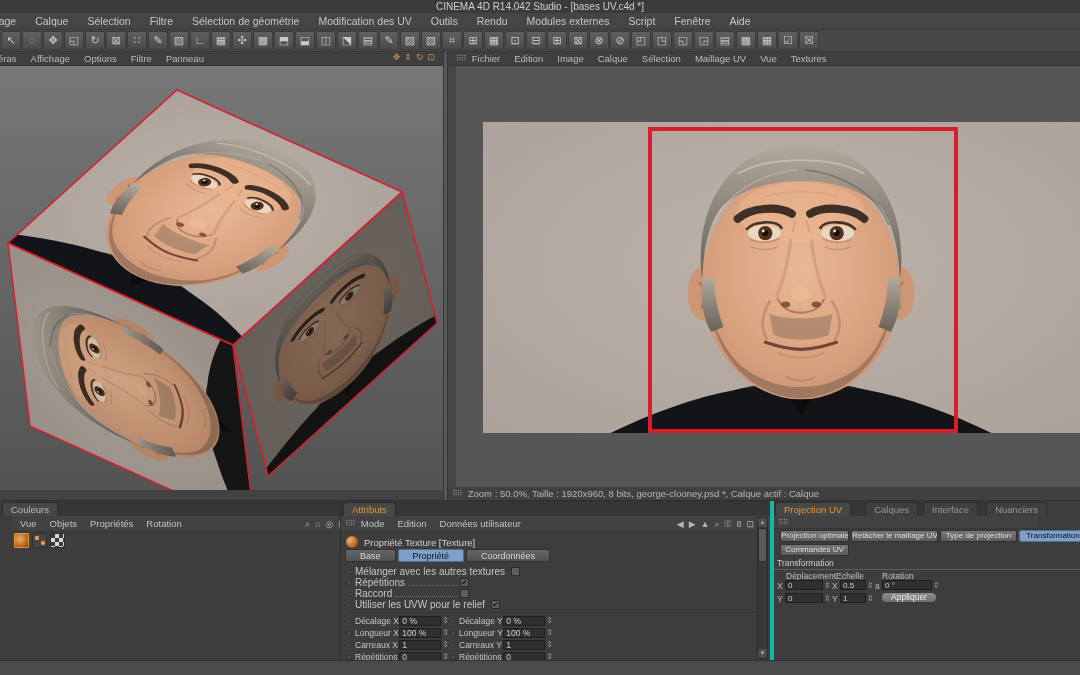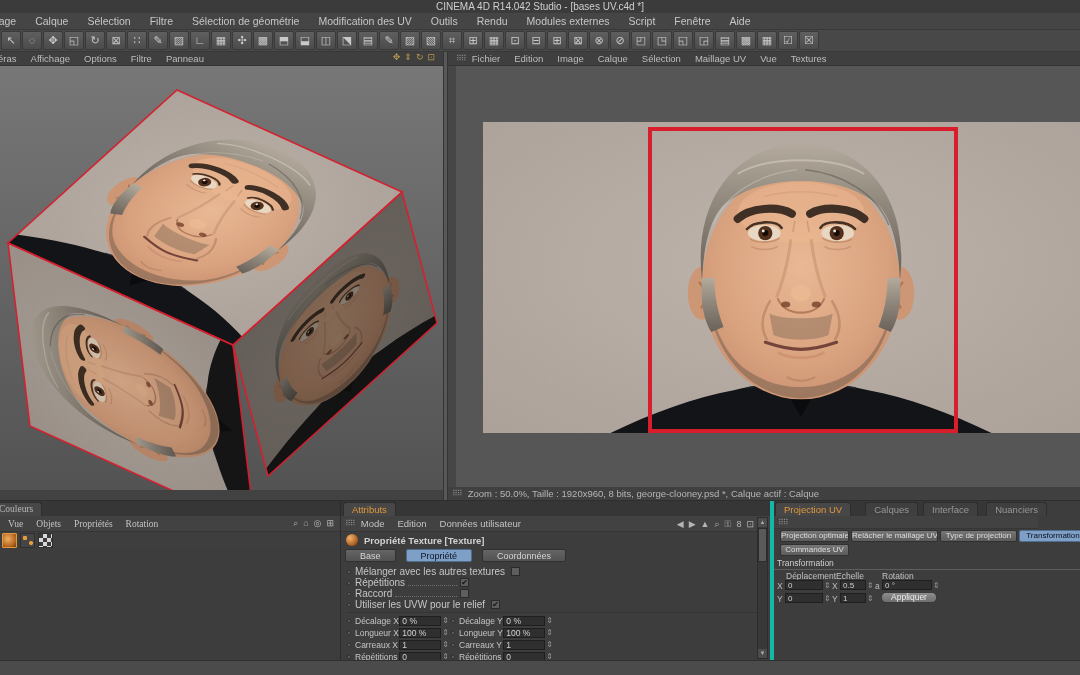--- a/index.html
+++ b/index.html
@@ -56,36 +56,36 @@
   .ptab { position:absolute; top:1px; height:14px; background:#474747; border:1px solid #2e2e2e;
     border-bottom:none; border-radius:3px 3px 0 0; font-size:9.5px; line-height:13px;
     padding:0 8px; color:#b8b8b8; white-space:nowrap; cursor:pointer; }
   .ptab[data-hot="true"] { color:var(--orange); }
   .ptab.dim { background:#3f3f3f; color:#969696; }
   .pmenu { height:16px; background:#424242; border-bottom:1px solid #363636;
     display:flex; align-items:center; font-size:9.5px; color:#c3c3c3; }
   .pmenu .mitem { margin-right:13px; white-space:nowrap; }
   .mico { font-size:9px; color:#b5b5b5; margin-left:5px; cursor:pointer; }
 
-  #panelL { left:0; top:0; width:340px; height:160px; position:absolute;font-family:Liberation Serif, serif; }
+  #panelL { left:12px; top:0; width:340px; height:160px; position:absolute; }
   #matrow { height:17px; background:#3e3e3e; display:flex; align-items:center; padding-left:2px; gap:3px; }
   .matico { width:15px; height:15px; border:1px solid #2e2e2e; background:#4c4c4c; cursor:pointer; }
   .matico[data-kind="sphere"] { border-color:var(--orange);
     background:radial-gradient(circle at 5px 5px, #f0b060, #b05f1d 70%, #6b3a12); border-radius:1px; }
   .matico[data-kind="dots"] { background:
     radial-gradient(circle at 4px 4px, #e89a3c 2px, transparent 2.5px),
     radial-gradient(circle at 10px 9px, #e89a3c 1.8px, transparent 2.3px) #454545; }
   .matico[data-kind="checker"] { background:
     repeating-conic-gradient(#d8d8d8 0% 25%, #3a3a3a 0% 50%) 0 0/8px 8px; }
 
   #panelA { left:340px; top:0; width:430px; height:160px; position:absolute; border-left:1px solid #2c2c2c; }
-  #attr-head { height:16px; display:flex; align-items:center; font-size:9.5px; color:#d2d2d2; background:#3d3d3d;font-weight:bold; }
+  #attr-head { height:16px; display:flex; align-items:flex-end; font-size:9.5px; color:#d2d2d2; background:#3d3d3d; }
   #attr-sphere { width:12px; height:12px; border-radius:6px; margin:0 6px 0 5px;
     background:radial-gradient(circle at 4px 4px,#f2b269,#a85a1e 70%,#5f330f); }
-  #attr-tabs { height:14px; display:flex; gap:10px; padding-left:4px; margin-top:1px; }
+  #attr-tabs { height:14px; display:flex; gap:2px; padding-left:4px; margin-top:1px; }
   .atab { height:13px; padding:0 14px; font-size:9px; line-height:12px; color:#d5d5d5;
     background:linear-gradient(#656565,#525252); border:1px solid #303030; border-radius:2px; cursor:pointer; }
   .atab[data-active="true"] { background:var(--blue); color:#0d1624; border-color:#4f6d8d; }
   #cbrows { padding:3px 0 0 6px; }
   .cbrow { display:flex; align-items:center; height:11px; font-size:10px; color:#c6c6c6; width:122px; }
   .bullet { width:4px; height:4px; border-radius:2px; background:#6e6e6e; border:1px solid #2e2e2e;
     margin-right:4px; flex:0 0 auto; }
   .leader { flex:1; border-bottom:1px dotted #6f6f6f; margin:0 3px; height:7px; }
   .cbox { width:9px; height:9px; background:#5e5e5e; border:1px solid #2a2a2a; flex:0 0 auto;
     font-size:8px; line-height:8px; color:#141414; text-align:center; cursor:pointer; }

